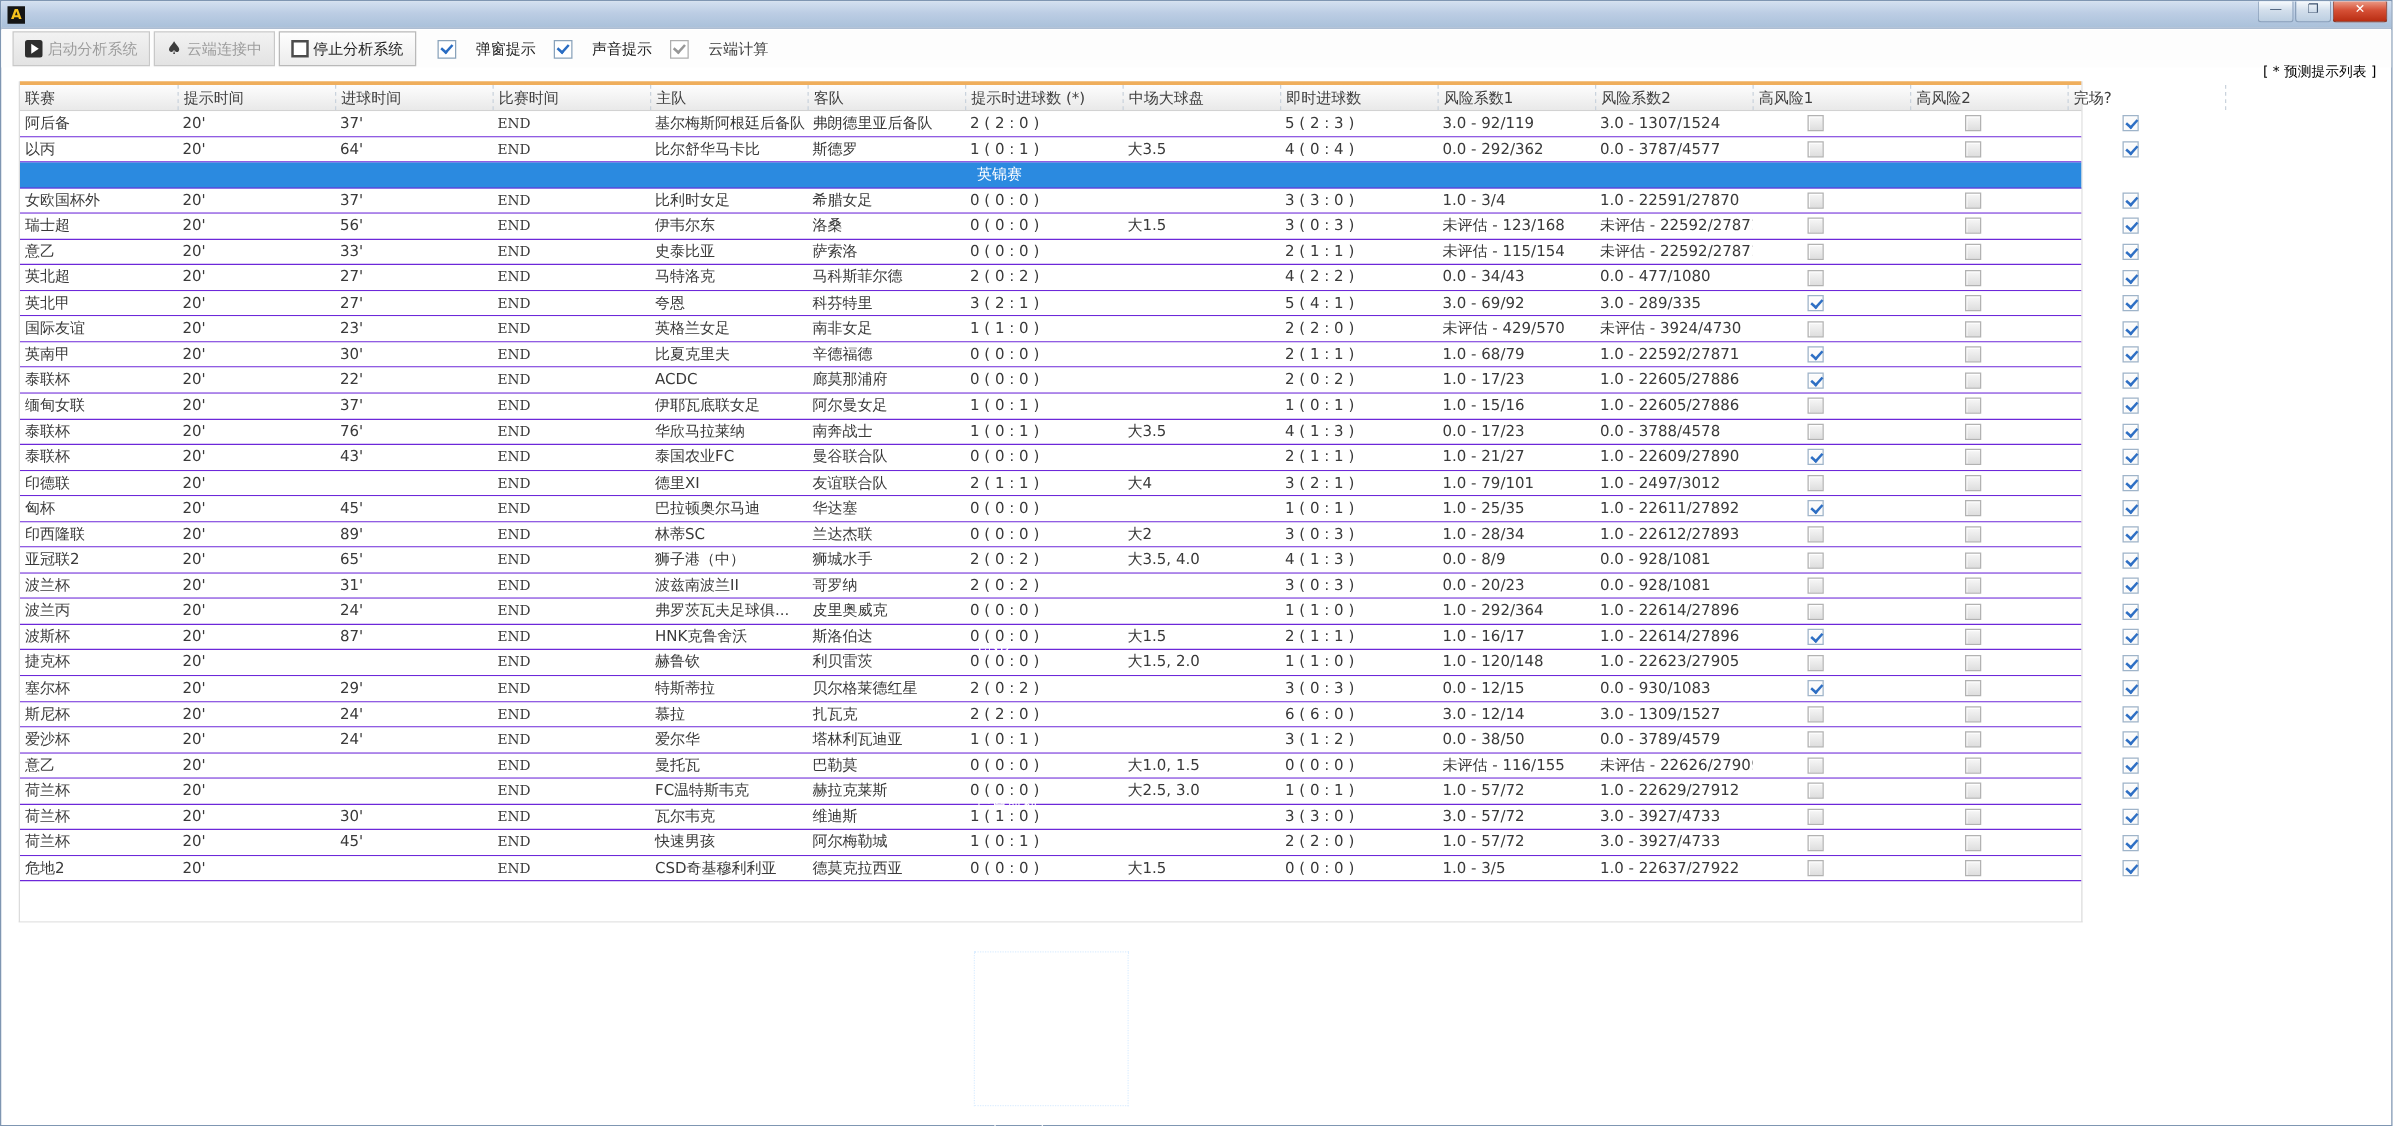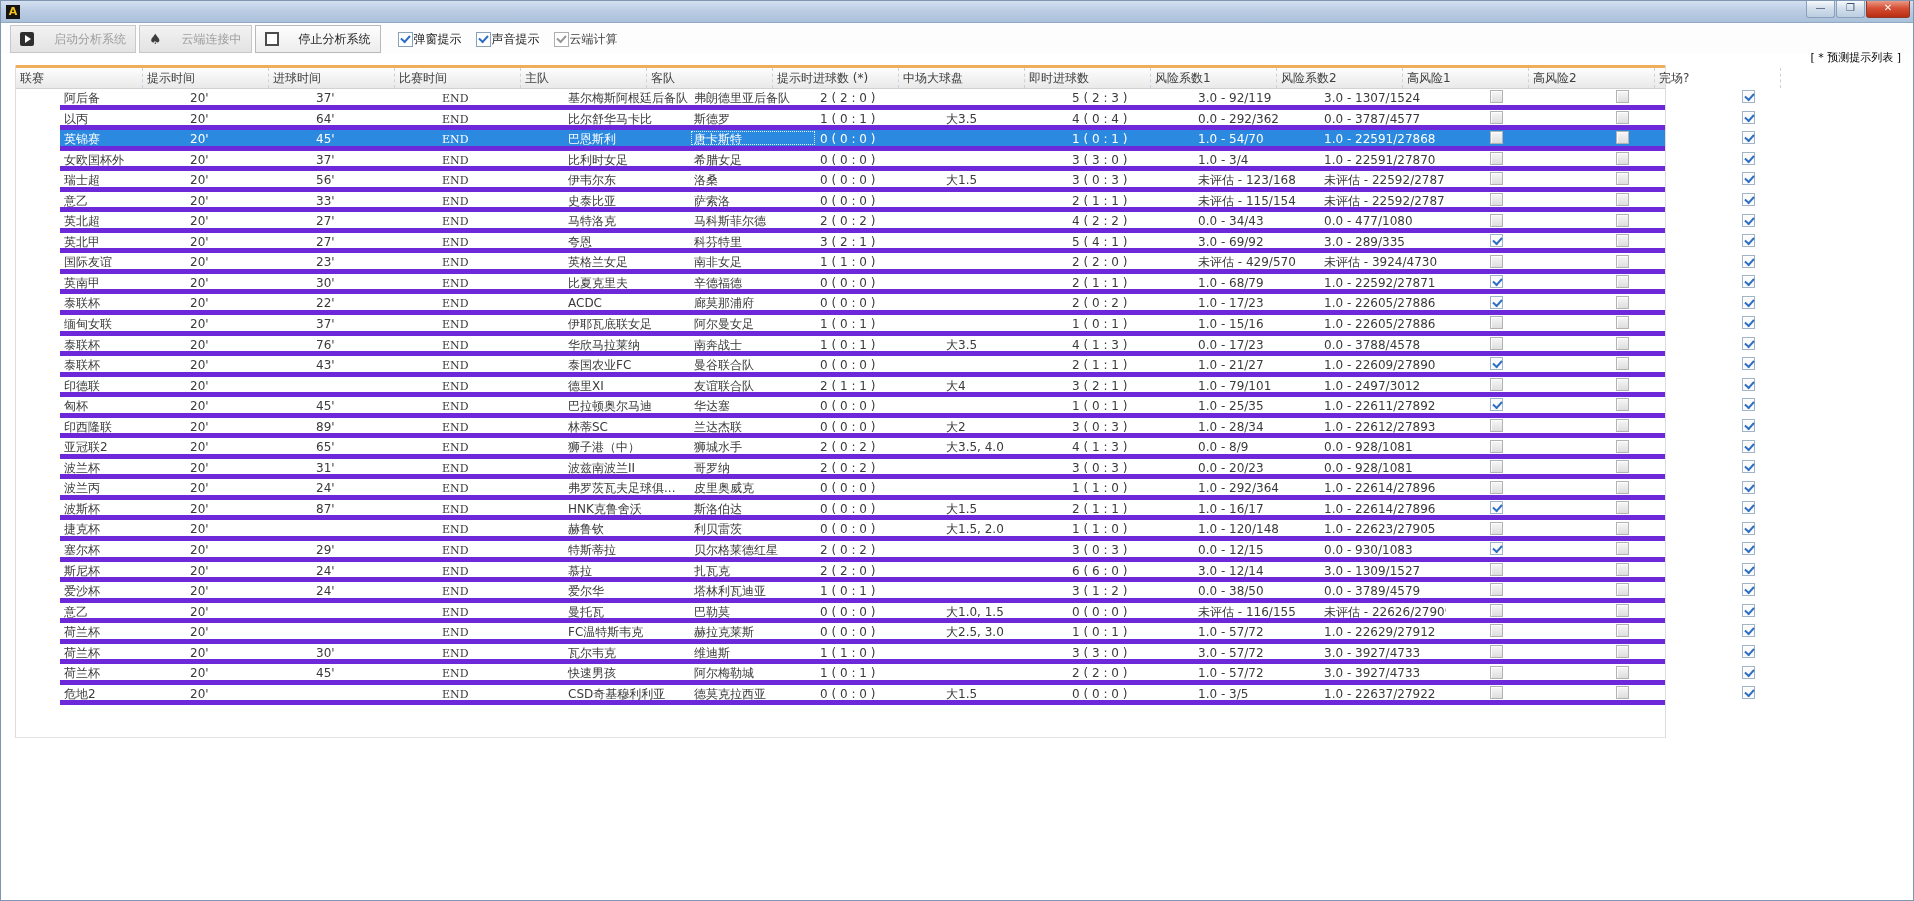--- a/index.html
+++ b/index.html
@@ -15,50 +15,50 @@
   .title-text{font-size:12px;color:#0c0c0c;white-space:nowrap;}
   .win-controls{position:absolute;top:0;right:3px;display:flex;}
   .wbtn{width:27px;height:16px;margin-left:1px;border:1px solid #8ba1bb;border-top:none;
     border-radius:0 0 3px 3px;background:linear-gradient(#f7fafd,#d3dfec 45%,#bccee1);
     color:#3f5470;font-size:10px;line-height:14px;text-align:center;cursor:default;}
   .wbtn.close{width:42px;background:linear-gradient(#eb9a85,#d55036 45%,#b92d12);color:#fff;border-color:#8e3a28;}
 
   
   .toolbar{position:absolute;left:0;top:23px;right:0;height:30px;background:#fdfdfd;
     display:flex;align-items:center;padding-left:9px;box-sizing:border-box;}
-  .tbtn{height:22px;display:flex;align-items:center;gap:20px;padding:2px 9px;margin-right:3px;
+  .tbtn{height:22px;display:flex;align-items:center;gap:4px;padding:2px 9px;margin-right:3px;
     border:1px solid #b9b9b9;background:linear-gradient(#fefefe,#ececec);font-size:12px;color:#1f1f1f;cursor:pointer;}
   .tbtn.disabled{color:#9d9d9d;background:linear-gradient(#f2f2f2,#e3e3e3);border-color:#c8c8c8;cursor:default;}
   .icon-play{width:14px;height:14px;background:#2e2e2e;border-radius:2px;position:relative;flex:0 0 auto;}
   .icon-play::after{content:"";position:absolute;left:5px;top:3px;border-left:6px solid #fff;
     border-top:4px solid transparent;border-bottom:4px solid transparent;}
   .icon-spade{font-size:14px;line-height:14px;color:#3d3d3d;flex:0 0 auto;}
   .icon-stop{width:10px;height:10px;border:2px solid #4c4c4c;background:#fff;flex:0 0 auto;}
-  .tcheck{display:flex;align-items:center;gap:1px;margin-left:14px;font-size:12px;color:#222;cursor:pointer;}
+  .tcheck{display:flex;align-items:center;gap:16px;margin-left:14px;font-size:12px;color:#222;cursor:pointer;}
   .tcb{width:13px;height:13px;border:1px solid #89a2ba;background:#fff;position:relative;flex:0 0 auto;}
   .tcb.on::after{content:"";position:absolute;left:2px;top:2px;width:7px;height:4px;
     border-left:2px solid #2a6dc3;border-bottom:2px solid #2a6dc3;transform:rotate(-48deg);}
   .tcheck.disabled{color:#404040;}
   .tcheck.disabled .tcb{border-color:#aeaeae;}
   .tcheck.disabled .tcb.on::after{border-color:#979797;}
 
   
   .list-label{position:absolute;top:49px;left:1500px;width:400px;text-align:right;font-size:11px;color:#000000;}
 
   
   .panel{position:absolute;left:14px;top:64px;width:1651px;height:673px;box-sizing:border-box;
     border-left:1px solid #dcdcdc;border-right:1px solid #dcdcdc;border-bottom:1px solid #e3e3e3;background:#fff;}
   .accent{height:3px;background:#efae5c;}
   .thead{display:flex;height:21px;background:linear-gradient(#fdfdfd,#e9e9e9);
     border-bottom:1px solid #d2d2d2;box-sizing:border-box;}
   .th{font-size:12px;color:#3e3e3e;padding:2px 0 0 4px;box-sizing:border-box;white-space:nowrap;overflow:hidden;}
   .th + .th{border-left:1px dashed #c9d2dc;}
   .tbody{}
-  .row{display:flex;height:20.55px;border-bottom:5px solid #6d28d9;box-sizing:border-box;align-items:center;background:#fff;margin-left:44px;}
-  .row.selected{background:#2b8ae0;}
+  .row{display:flex;height:20.55px;border-bottom:1px solid #6d28d9;box-sizing:border-box;align-items:center;background:#fff;}
+  .row.selected{background:#2b8ae0;flex-direction:column;}
   .cell{font-size:12px;color:#3a3a3a;padding-left:4px;box-sizing:border-box;height:100%;
     line-height:19.5px;white-space:nowrap;overflow:hidden;}
   .row.selected .cell{color:#fff;}
   .cell.focus{outline:1px dotted #ddeeff;outline-offset:-2px;}
   .cell.endfont{font-family:"DejaVu Serif","Liberation Serif",serif;font-size:11px;}
   .c0,.c1,.c2,.c3,.c4,.c5,.c6,.c7,.c8,.c9,.c10,.c11,.c12,.c13{width:126px;flex:0 0 126px;}
   .c14{flex:1;}
   .cb-cell{display:flex;align-items:center;padding-left:44px;}
   .cb{width:13px;height:13px;box-sizing:border-box;border:1px solid #b2b2b2;
     background:linear-gradient(#f7f7f7,#dedede);box-shadow:inset 1px 1px 0 rgba(255,255,255,.85);flex:0 0 auto;}

